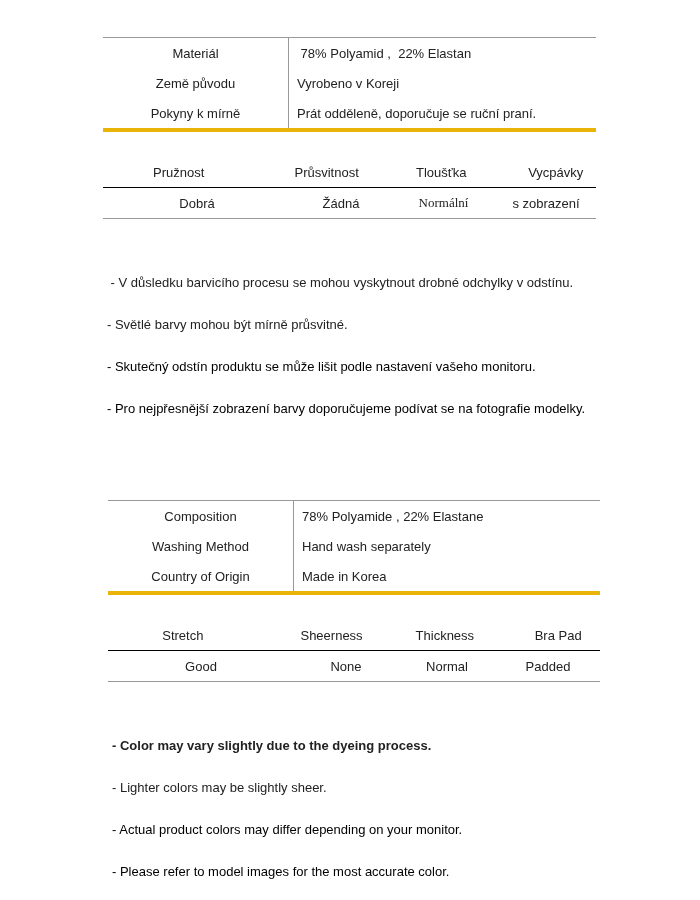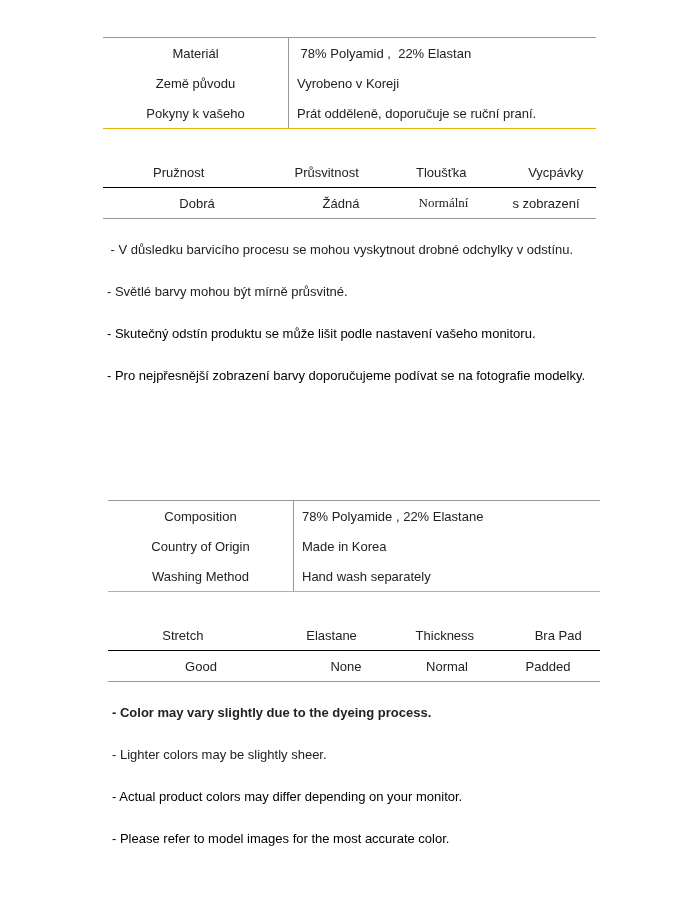--- a/index.html
+++ b/index.html
@@ -1,44 +1,44 @@
 <!DOCTYPE html>
 <html><head>
   <meta charset="utf-8">
   <style>
     html, body { margin:0; padding:0; background:#ffffff; }
     body { width:700px; height:900px; position:relative; font-family:"Liberation Sans", sans-serif; font-size:13px; color:#222222; overflow:hidden; }
-    .info-table { position:absolute; border-top:1px solid #999999; border-bottom:1px solid #eab308; }
+    .info-table { position:absolute; border-top:1px solid #999999; border-bottom:4px solid #eab308; }
     .info-row { display:flex; height:30px; align-items:center; }
     .info-label { text-align:center; border-right:1px solid #999999; height:100%; display:flex; align-items:center; justify-content:center; box-sizing:border-box; }
     .info-value { padding-left:8px; }
     .info-table .info-row:first-child .info-label { padding-top:0; }
     .spec-table { position:absolute; }
     .spec-row { display:flex; height:30px; align-items:center; }
     .spec-head { border-bottom:1px solid #000000;gap:32px; }
     .spec-vals { border-bottom:1px solid #999999; }
     .spec-cell { text-align:center; }
-    .note { position:absolute; white-space:nowrap; }
+    .note { position:absolute; white-space:nowrap;margin-top:33px; }
     .note.red { color:#000000; }
     .note.black { color:#222222; }
   </style>
 </head>
 <body>
 
 <div class="info-table" style="left:103px; top:37px; width:493px;">
   <div class="info-row">
     <div class="info-label" style="width:186px;">Materiál</div>
     <div class="info-value" style="white-space:pre;"> 78% Polyamid ,  22% Elastan</div>
   </div>
   <div class="info-row">
     <div class="info-label" style="width:186px;">Země původu</div>
     <div class="info-value">Vyrobeno v Koreji</div>
   </div>
   <div class="info-row">
-    <div class="info-label" style="width:186px;">Pokyny k vašeho</div>
+    <div class="info-label" style="width:186px;">Pokyny k mírně</div>
     <div class="info-value">Prát odděleně, doporučuje se ruční praní.</div>
   </div>
 </div>
 
 <div class="spec-table" style="left:103px; top:157px; width:493px;">
   <div class="spec-row spec-head">
     <div class="spec-cell" style="width:188px;">Pružnost</div>
     <div class="spec-cell" style="width:100px;">Průsvitnost</div>
     <div class="spec-cell" style="width:105px;">Tloušťka</div>
     <div class="spec-cell" style="width:100px;">Vycpávky</div>
@@ -55,33 +55,33 @@
 <div class="note black" style="left:107px; top:284px;">- Světlé barvy mohou být mírně průsvitné.</div>
 <div class="note red" style="left:107px; top:326px;">- Skutečný odstín produktu se může lišit podle nastavení vašeho monitoru.</div>
 <div class="note red" style="left:107px; top:368px;">- Pro nejpřesnější zobrazení barvy doporučujeme podívat se na fotografie modelky.</div>
 
 <div class="info-table" style="left:108px; top:500px; width:492px;">
   <div class="info-row">
     <div class="info-label" style="width:186px;">Composition</div>
     <div class="info-value">78% Polyamide , 22% Elastane</div>
   </div>
   <div class="info-row">
+    <div class="info-label" style="width:186px;">Washing Method</div>
+    <div class="info-value">Hand wash separately</div>
+  </div>
+  <div class="info-row">
     <div class="info-label" style="width:186px;">Country of Origin</div>
     <div class="info-value">Made in Korea</div>
-  </div>
-  <div class="info-row">
-    <div class="info-label" style="width:186px;">Washing Method</div>
-    <div class="info-value">Hand wash separately</div>
   </div>
 </div>
 
 <div class="spec-table" style="left:108px; top:620px; width:492px;">
   <div class="spec-row spec-head">
     <div class="spec-cell" style="width:186px;">Stretch</div>
-    <div class="spec-cell" style="width:104px;">Elastane</div>
+    <div class="spec-cell" style="width:104px;">Sheerness</div>
     <div class="spec-cell" style="width:98px;">Thickness</div>
     <div class="spec-cell" style="width:104px;">Bra Pad</div>
   </div>
   <div class="spec-row spec-vals">
     <div class="spec-cell" style="width:186px;">Good</div>
     <div class="spec-cell" style="width:104px;">None</div>
     <div class="spec-cell" style="width:98px;">Normal</div>
     <div class="spec-cell" style="width:104px;">Padded</div>
   </div>
 </div>

